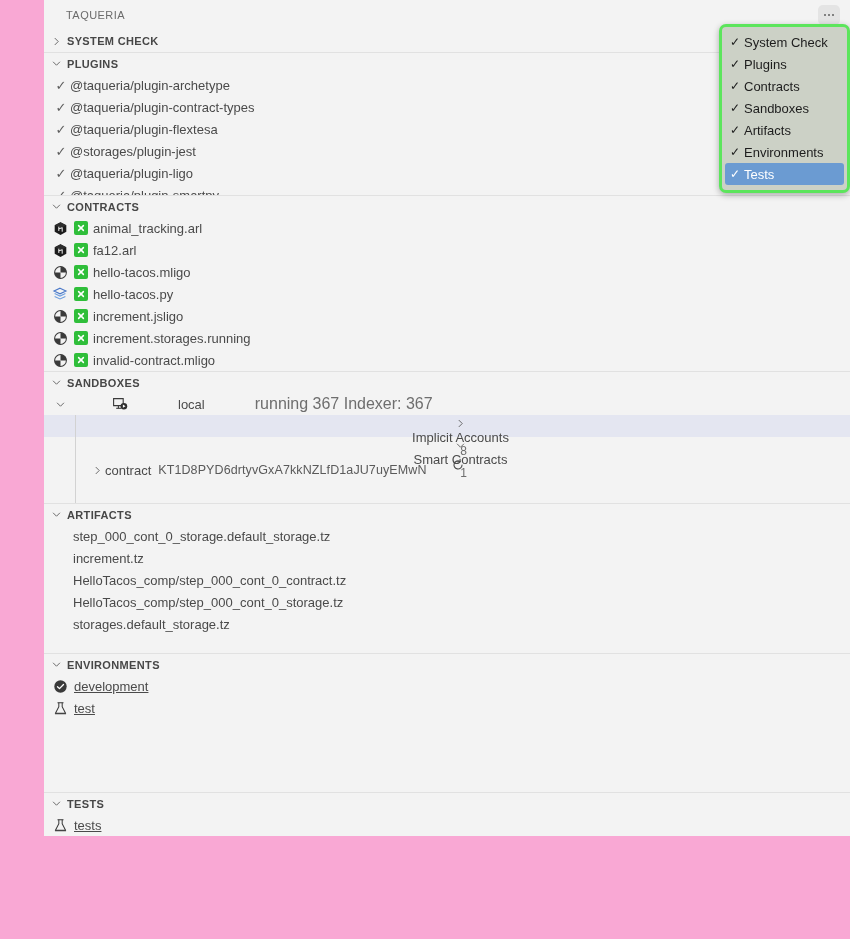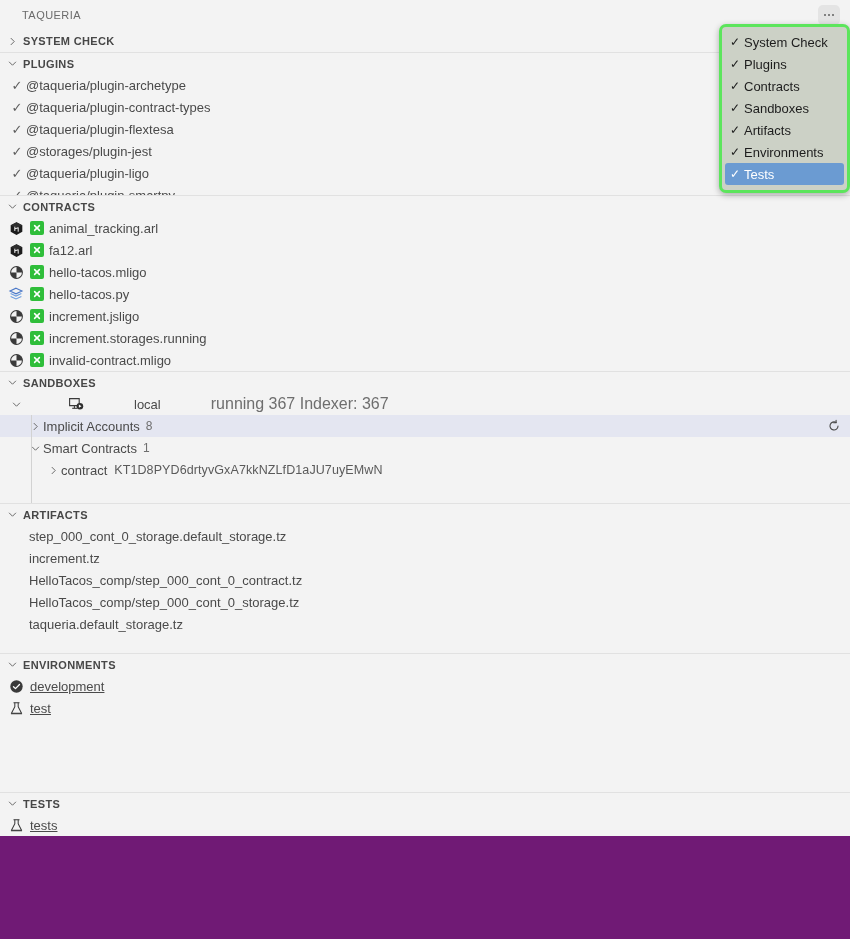--- a/index.html
+++ b/index.html
@@ -15,22 +15,23 @@
     background: #f3f3f3;
     color: #3b3b3b;
     font-size: 13px;
     -webkit-font-smoothing: antialiased;
   }
 
   #app {
     position: relative;
     width: 850px;
     height: 939px;
-    background: #701a75;
+    background: #f9a8d4;
     overflow: hidden;
+    padding-left: 44px;
   }
 
   
   .titlebar {
     height: 30px;
     display: flex;
     align-items: center;
     padding: 0 10px 0 22px;
     background: #f3f3f3;
   }
@@ -144,21 +145,21 @@
     margin-right: 5px;
   }
   .x-badge svg { display: block; }
   .ind-plugin { padding-left: 8px; }
   .ind-contract { padding-left: 8px; }
   .ind-art { padding-left: 29px; }
   .ind-env { padding-left: 8px; text-decoration: underline; }
 
   
   .sb-level1 { padding-left: 8px; gap: 44px; }
-  .sb-level2 { padding-left: 27px; position: relative; }
+  .sb-level2 { padding-left: 27px; position: relative; flex-direction: column; }
   .sb-level3 { padding-left: 45px; position: relative; }
   .tree-guide {
     position: absolute;
     left: 31px;
     top: 0;
     bottom: 0;
     width: 1px;
     background: #d2d2d2;
   }
 
@@ -499,21 +500,21 @@
     <div class="row ind-art">
       <span class="label">increment.tz</span>
     </div>
     <div class="row ind-art">
       <span class="label">HelloTacos_comp/step_000_cont_0_contract.tz</span>
     </div>
     <div class="row ind-art">
       <span class="label">HelloTacos_comp/step_000_cont_0_storage.tz</span>
     </div>
     <div class="row ind-art">
-      <span class="label">taqueria.default_storage.tz</span>
+      <span class="label">storages.default_storage.tz</span>
     </div>
     <div class="pad-block" style="height:18px;"></div>
   </div>
 
   <div class="section-header">
     <span class="twisty">
       <svg width="11" height="11" viewBox="0 0 16 16">
           <path d="M3 5.5 L8 10.5 L13 5.5" fill="none" stroke="currentColor" stroke-width="1.3"></path>
         </svg>
     </span>

